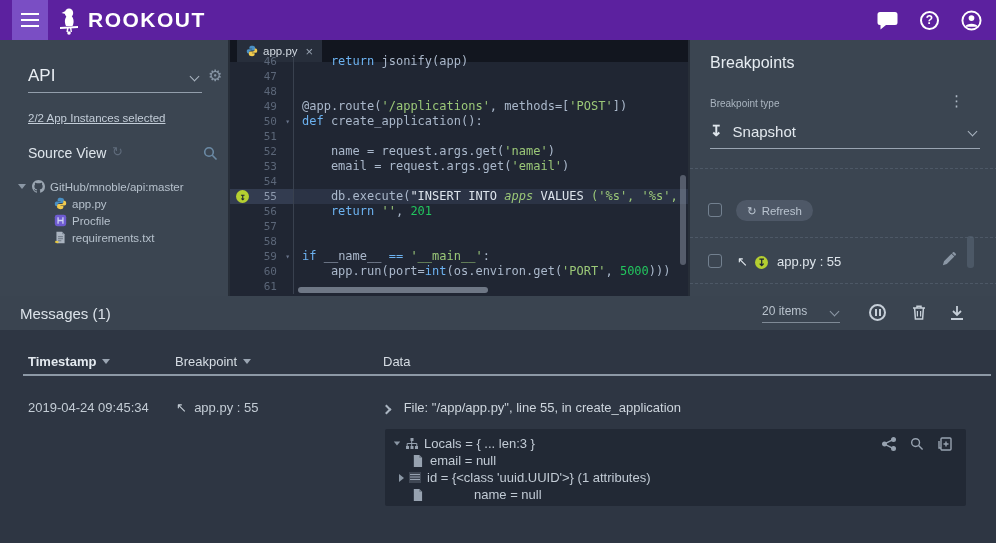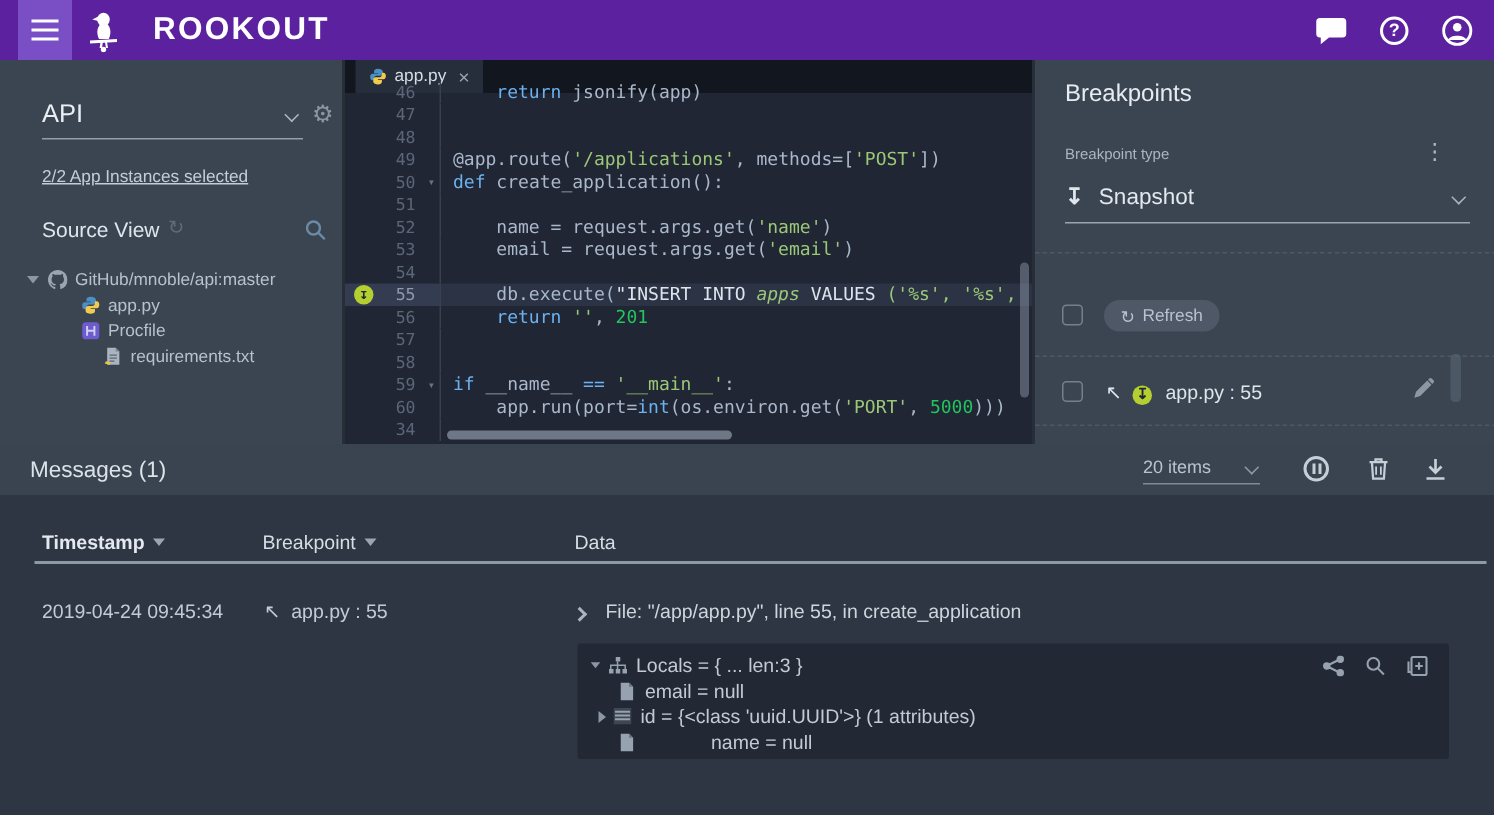--- a/index.html
+++ b/index.html
@@ -5,21 +5,21 @@
   * { margin:0; padding:0; box-sizing:border-box; }
   body { background:#1a1f28; }
   .app { position:relative; width:996px; height:543px; overflow:hidden;
          font-family:"Liberation Sans",sans-serif; background:#2e3643; color:#c0cad4; }
 
   
   .topbar { position:absolute; left:0; top:0; width:996px; height:40px; background:#5c219f; }
   .menu-btn { position:absolute; left:12px; top:0; width:36px; height:40px; background:#7a4ec4;
               display:flex; flex-direction:column; justify-content:center; align-items:center; gap:4px; cursor:pointer; }
   .menu-btn i { display:block; width:18px; height:2px; background:#fff; }
-  .logo { position:absolute; left:58px; top:0; height:40px; display:flex; align-items:center; gap:22px; }
+  .logo { position:absolute; left:58px; top:0; height:40px; display:flex; align-items:center; gap:8px; }
   .brand { color:#fff; font-size:21px; font-weight:bold; letter-spacing:1.5px; }
   .top-icons { position:absolute; right:14px; top:0; height:40px; display:flex; align-items:center; gap:22px; }
   .circle-icon { width:19px; height:19px; border:2px solid #fff; border-radius:50%;
                  color:#fff; font-size:12px; font-weight:bold; display:flex; align-items:center; justify-content:center; }
 
   
   .sidebar { position:absolute; left:0; top:40px; width:230px; height:256px; background:#3b4551; border-right:2px solid #272e38; }
   .app-select { position:absolute; left:28px; top:26px; width:174px; border-bottom:1px solid #939eab;
                 padding-bottom:6px; font-size:17px; color:#e9eef3; cursor:pointer; }
   .app-select .chev { position:absolute; right:4px; top:7px; }
@@ -181,21 +181,21 @@
       </div>
       <div class="tree-row" style="padding-left:54px;">
         <span class="ticon">
           <svg width="13" height="13" viewBox="0 0 16 16">
             <rect x="1" y="1" width="14" height="14" rx="3" fill="#6e5bd0"></rect>
             <path d="M5 4v8M11 4v8M5 8h6" stroke="#cdd2f2" stroke-width="1.6" fill="none"></path>
           </svg>
         </span>
         <span>Procfile</span>
       </div>
-      <div class="tree-row" style="padding-left:69px;">
+      <div class="tree-row" style="padding-left:54px;">
         <span class="ticon">
           <svg width="13" height="13" viewBox="0 0 16 16">
             <path d="M3 1h7l3 3v11H3z" fill="#aab4c0"></path>
             <path d="M10 1v3h3z" fill="#7c8794"></path>
             <path d="M5 7h6M5 9.5h6M5 12h4" stroke="#5d6774" stroke-width="1"></path>
             <path d="M2 12l4 1-1 2-4-1z" fill="#e8c93e"></path>
           </svg>
         </span>
         <span>requirements.txt</span>
       </div>
@@ -269,21 +269,21 @@
         </div>
         <div class="code-line">
           <div class="gutter"><span>59</span><span class="fold">▾</span></div>
           <div class="code-text"><span class="tok-k">if</span><span class="tok-p"> __name__ </span><span class="tok-k">==</span><span class="tok-p"> </span><span class="tok-s">'__main__'</span><span class="tok-p">:</span></div>
         </div>
         <div class="code-line">
           <div class="gutter"><span>60</span></div>
           <div class="code-text"><span class="tok-p">    app.run(port=</span><span class="tok-k">int</span><span class="tok-p">(os.environ.get(</span><span class="tok-s">'PORT'</span><span class="tok-p">, </span><span class="tok-n">5000</span><span class="tok-p">)))</span></div>
         </div>
         <div class="code-line">
-          <div class="gutter"><span>34</span></div>
+          <div class="gutter"><span>61</span></div>
           <div class="code-text"></div>
         </div>
       </div>
     <div class="hscroll"></div>
     <div class="vscroll"></div>
   </div>
 
   <div class="bp-panel">
     <div class="bp-title">Breakpoints</div>
     <span class="kebab">⋮</span>

